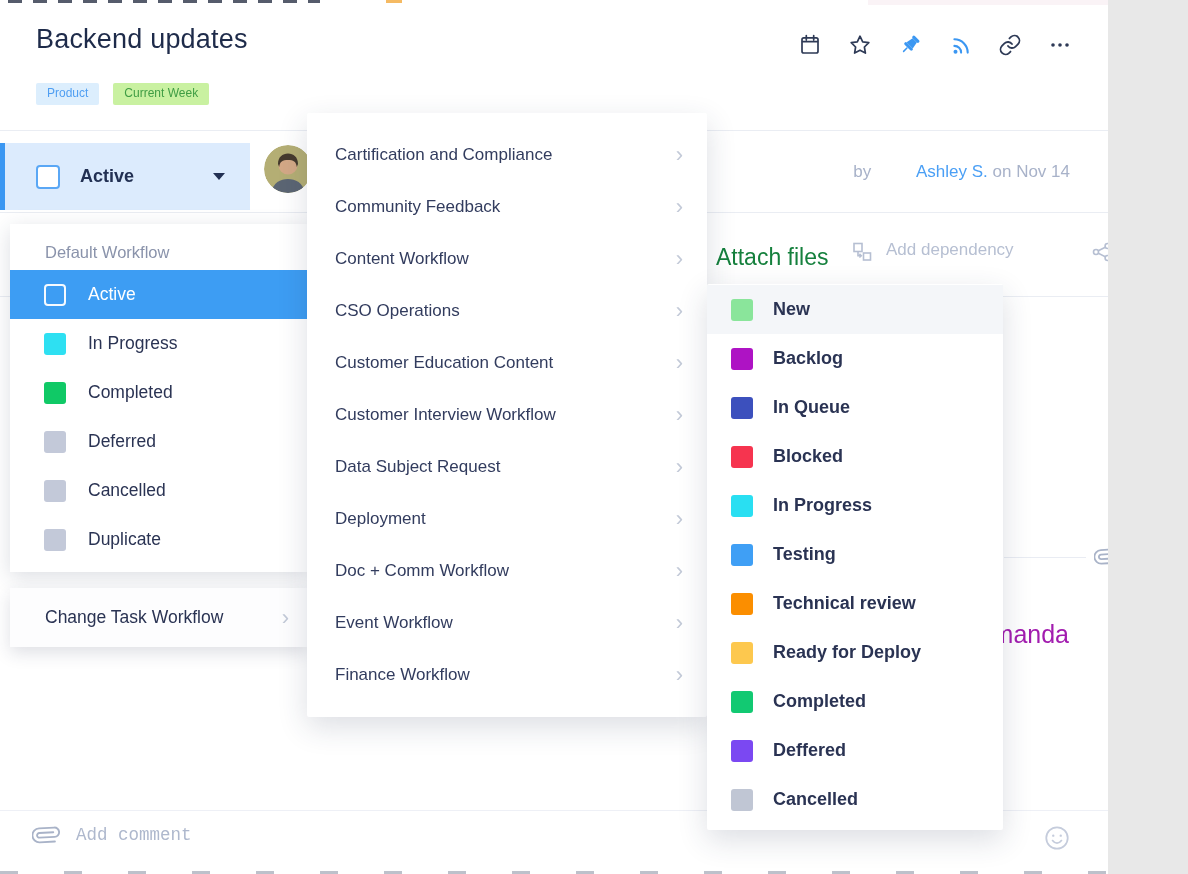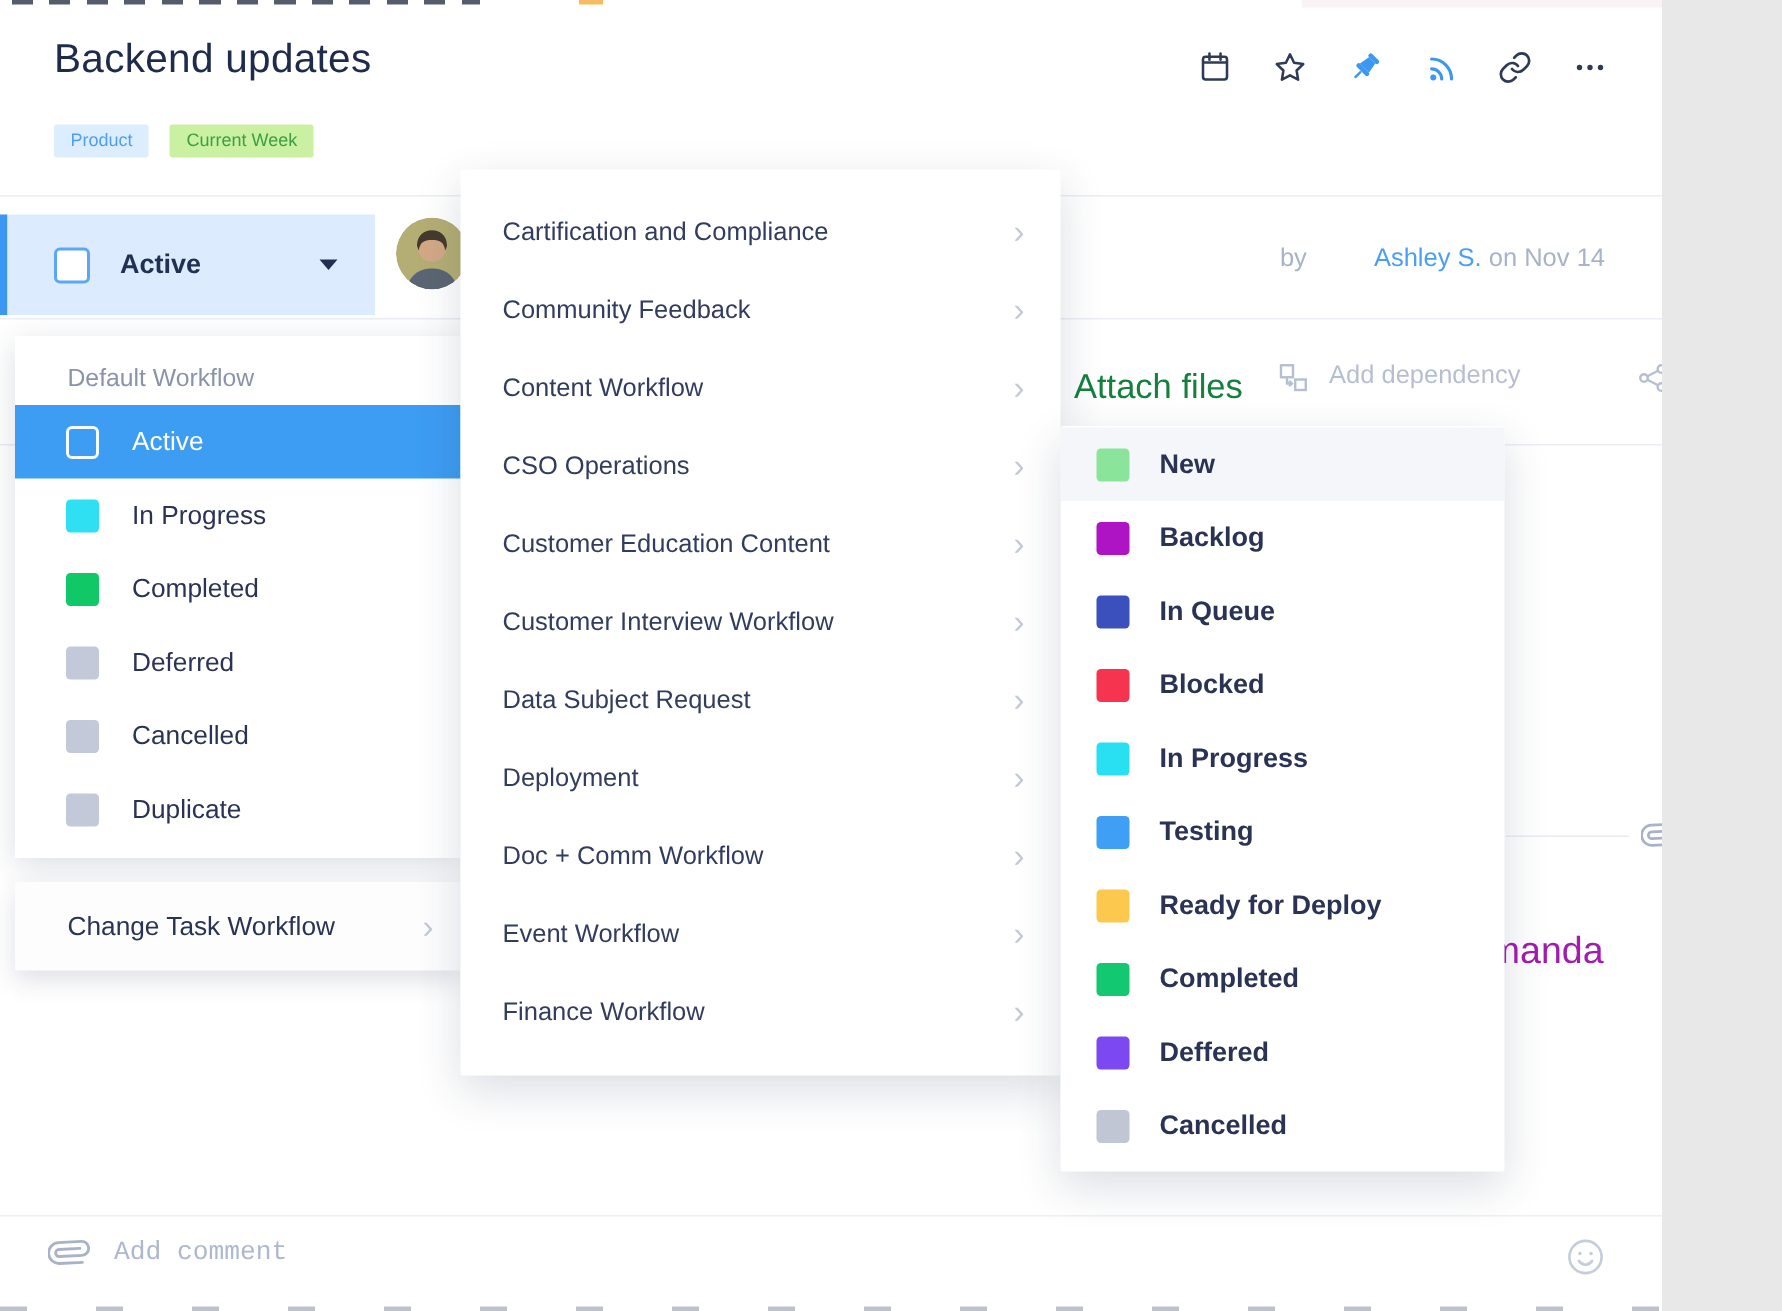--- a/index.html
+++ b/index.html
@@ -381,20 +381,24 @@
       <div class="sub-row">
         <span class="swatch" style="background-color: rgb(41, 223, 242);"></span>
         <span class="row-label">In Progress</span>
       </div>
 
       <div class="sub-row">
         <span class="swatch" style="background-color: rgb(63, 159, 245);"></span>
         <span class="row-label">Testing</span>
       </div>
 
+      <div class="sub-row">
+        <span class="swatch" style="background-color: rgb(251, 142, 0);"></span>
+        <span class="row-label">Technical review</span>
+      </div>
 
       <div class="sub-row">
         <span class="swatch" style="background-color: rgb(253, 200, 78);"></span>
         <span class="row-label">Ready for Deploy</span>
       </div>
 
       <div class="sub-row">
         <span class="swatch" style="background-color: rgb(18, 201, 114);"></span>
         <span class="row-label">Completed</span>
       </div>

